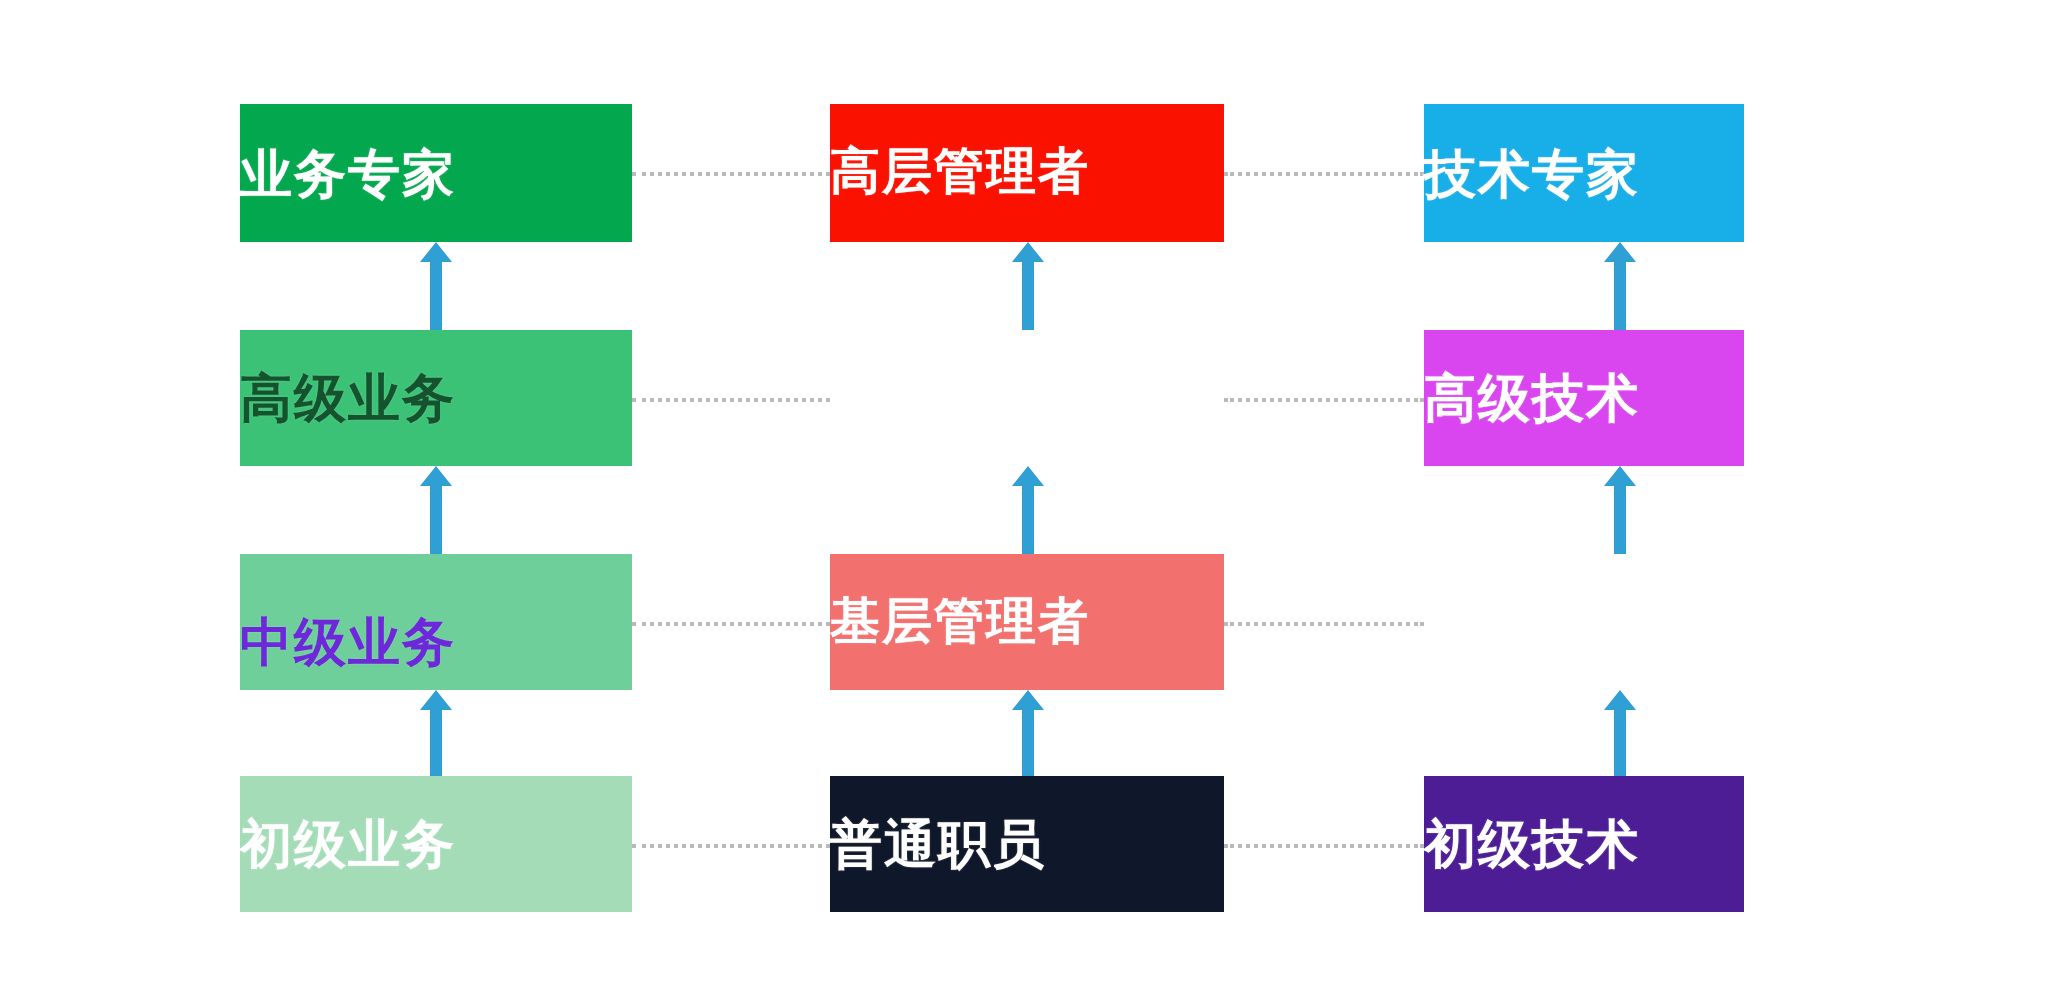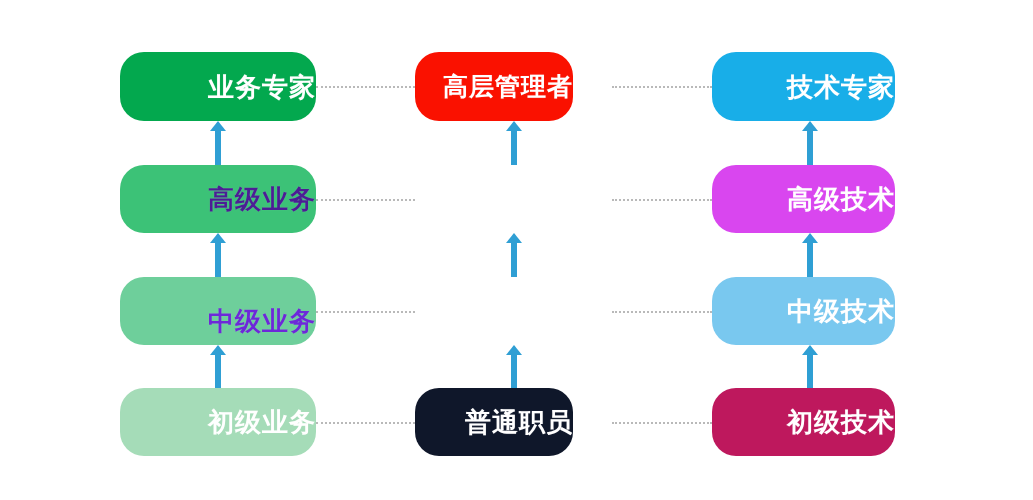--- a/index.html
+++ b/index.html
@@ -22,41 +22,40 @@
     left: 0;
     top: 0;
     width: 1033px;
     height: 500px;
   }
   
   .node {
     position: absolute;
     display: flex;
     align-items: center;
-    justify-content: flex-end;
+    justify-content: flex-start;
     box-sizing: border-box;
     z-index: 3;
     user-select: none;
-    border-radius: 24px;
   }
   .node-label {
     color: #ffffff;
     font-weight: bold;
     letter-spacing: 1px;
     line-height: 1;
     white-space: nowrap;
     text-shadow: 0 0 1px rgba(255,255,255,0.25);
   }
   .lbl-4 { font-size: 26px; }
   .lbl-5 { font-size: 25px; }
 
   
   .col-0 { left: 120px; width: 196px; }
-  .col-1 { left: 415px; width: 158px; }
-  .col-2 { left: 712px; width: 183px; }
+  .col-1 { left: 415px; width: 197px; }
+  .col-2 { left: 712px; width: 160px; }
 
   
   .row-0 { top: 52px;  height: 69px; }
   .row-1 { top: 165px; height: 68px; }
   .row-2 { top: 277px; height: 68px; }
   .row-3 { top: 388px; height: 68px; }
 
   
   .arrow {
     position: absolute;
@@ -160,37 +159,37 @@
       <span class="node-label lbl-4" style="color: rgb(255, 255, 255);">业务专家</span>
     </div>
     <div class="node col-1 row-0" style="background: rgb(250, 17, 0);">
       <span class="node-label lbl-5" style="color: rgb(255, 255, 255);">高层管理者</span>
     </div>
     <div class="node col-2 row-0" style="background: rgb(24, 174, 232);">
       <span class="node-label lbl-4" style="color: rgb(255, 255, 255);">技术专家</span>
     </div>
 
     <div class="node col-0 row-1" style="background: rgb(60, 194, 119);">
-      <span class="node-label lbl-4" style="color: #4c1d95;">高级业务</span>
+      <span class="node-label lbl-4" style="color: #14532d;">高级业务</span>
     </div>
     <div class="node col-2 row-1" style="background: #d946ef;">
       <span class="node-label lbl-4" style="color: rgb(255, 255, 255);">高级技术</span>
     </div>
 
     <div class="node col-0 row-2" style="background: rgb(110, 207, 155);">
       <span class="node-label lbl-4" style="color: #6d28d9; margin-top: 19px;">中级业务</span>
     </div>
-    <div class="node col-2 row-2" style="background: rgb(121, 200, 239);">
-      <span class="node-label lbl-4" style="color: rgb(255, 255, 255);">中级技术</span>
+    <div class="node col-1 row-2" style="background: rgb(242, 112, 110);">
+      <span class="node-label lbl-5" style="color: rgb(255, 255, 255);">基层管理者</span>
     </div>
 
     <div class="node col-0 row-3" style="background: rgb(165, 220, 184);">
       <span class="node-label lbl-4" style="color: rgb(255, 255, 255);">初级业务</span>
     </div>
     <div class="node col-1 row-3" style="background: #0f172a;">
       <span class="node-label lbl-4" style="color: rgb(255, 255, 255);">普通职员</span>
     </div>
-    <div class="node col-2 row-3" style="background: #be185d; padding-left: 14px;">
+    <div class="node col-2 row-3" style="background: #4c1d95;">
       <span class="node-label lbl-4" style="color: rgb(255, 255, 255);">初级技术</span>
     </div>
 
   </div>
 </div>
 
 </body></html>

